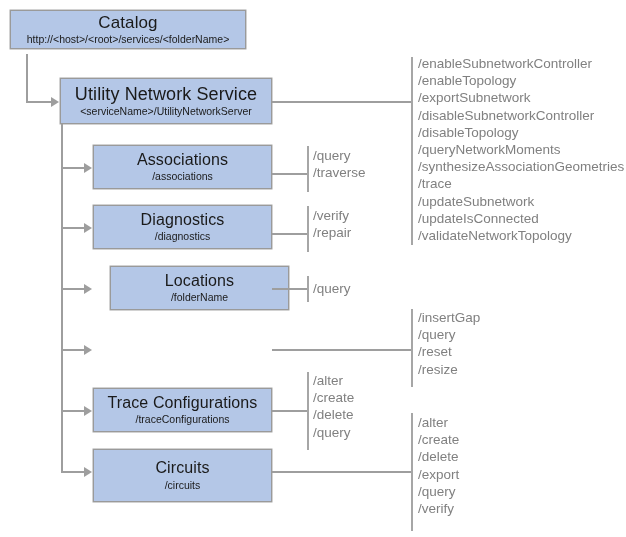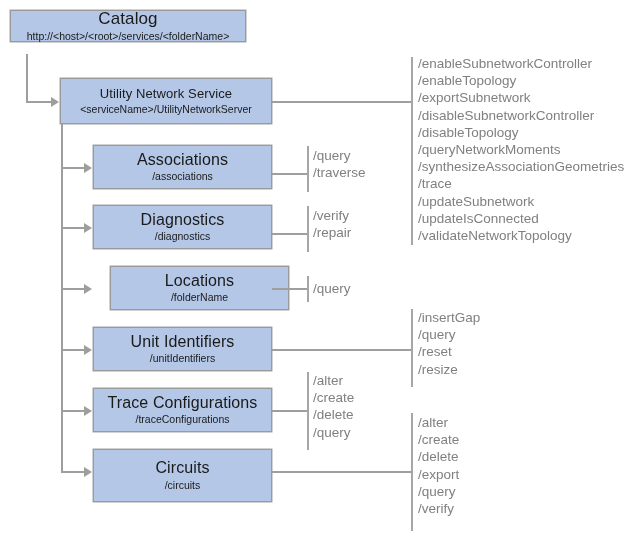--- a/index.html
+++ b/index.html
@@ -40,21 +40,21 @@
     white-space: nowrap;
   }
   .node .path {
     font-size: 10.5px;
     font-weight: 400;
     margin-top: 3px;
     white-space: nowrap;
   }
   .node.root .title { font-size: 17px; }
   .node.root .path  { font-size: 10.5px; }
-  .node.service .title { font-size: 13px; }
+  .node.service .title { font-size: 18px; }
   .node.service .path  { font-size: 10.5px; }
 
   
   .hline {
     position: absolute;
     height: 0;
     border-top: 2px solid #9e9e9e;
   }
   .vline {
     position: absolute;
@@ -83,21 +83,21 @@
     line-height: 17.2px;
     white-space: nowrap;
   }
   .oplist .op { display: block; }
 </style>
 </head>
 <body>
 
 <div id="diagram">
 
-  <div class="node root" style="left:10px; top:10px; width:236px; height:32px;">
+  <div class="node root" style="left:10px; top:10px; width:236px; height:39px;">
     <span class="title">Catalog</span>
     <span class="path">http://&lt;host&gt;/&lt;root&gt;/services/&lt;folderName&gt;</span>
   </div>
 
   <div class="vline" style="left:26px; top:54px; height:48px;"></div>
   <div class="hline" style="left:26px; top:101px; width:26px;"></div>
   <div class="arrow" style="left:51px; top:97px;"></div>
 
   <div class="node service" style="left:60px; top:78px; width:212px; height:46px;">
     <span class="title">Utility Network Service</span>
@@ -155,24 +155,20 @@
     <span class="path">/folderName</span>
   </div>
   <div class="hline" style="left:272px; top:288px; width:37px;"></div>
   <div class="vbar" style="left:307px; top:276px; height:26px;"></div>
   <div class="oplist" style="left:313px; top:280px;">
     <span class="op">/query</span>
   </div>
 
   <div class="hline" style="left:61px; top:349px; width:24px;"></div>
   <div class="arrow" style="left:84px; top:345px;"></div>
-  <div class="node" style="left:93px; top:327px; width:179px; height:44px;">
-    <span class="title">Unit Identifiers</span>
-    <span class="path">/unitIdentifiers</span>
-  </div>
   <div class="hline" style="left:272px; top:349px; width:140px;"></div>
   <div class="vbar" style="left:411px; top:309px; height:78px;"></div>
   <div class="oplist" style="left:418px; top:309px;">
     <span class="op">/insertGap</span>
     <span class="op">/query</span>
     <span class="op">/reset</span>
     <span class="op">/resize</span>
   </div>
 
   <div class="hline" style="left:61px; top:410px; width:24px;"></div>

